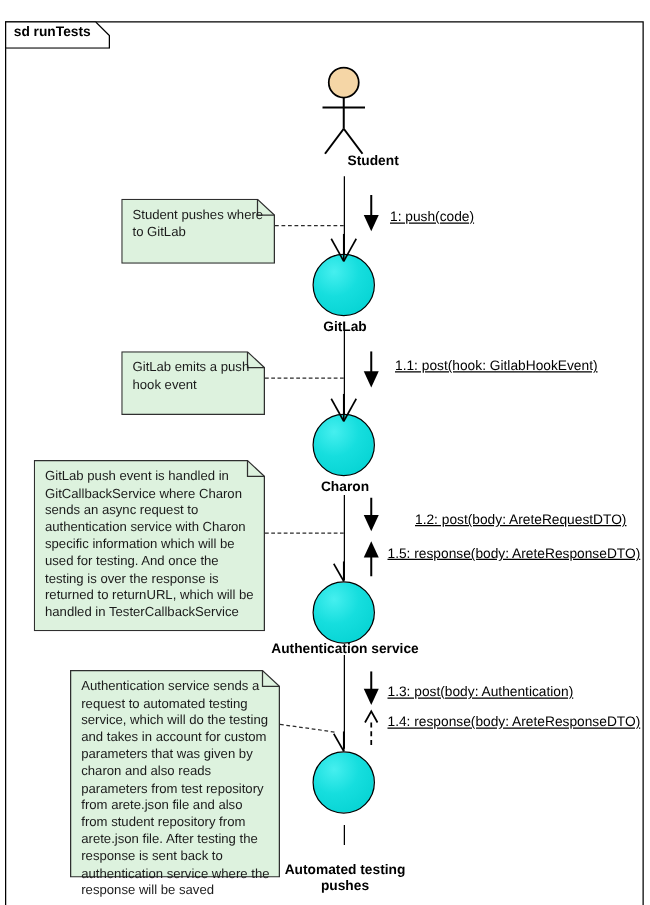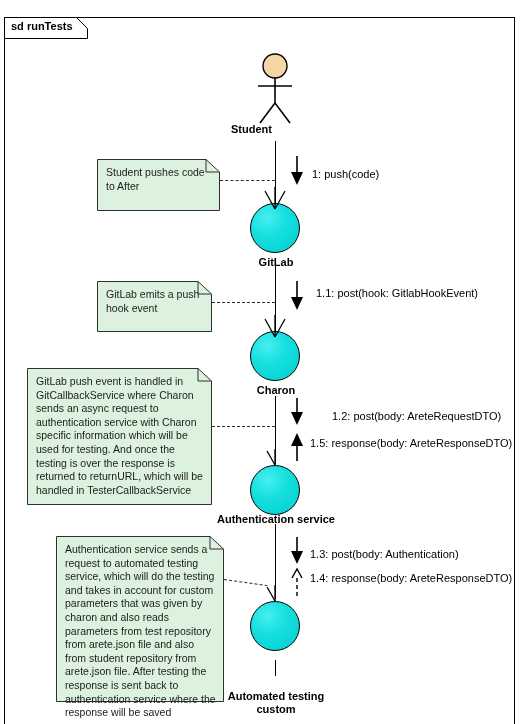--- a/index.html
+++ b/index.html
@@ -60,21 +60,21 @@
     top: 40px;
     width: 52px;
     height: 72px;
   }
   .actor svg { display: block; }
   .actor-label {
     position: absolute;
     left: 231px;
     top: 110px;
     width: 88px;
-    text-align: left;
+    text-align: right;
     font-size: 11px;
     font-weight: bold;
     color: #000000;
     white-space: nowrap;
   }
 
   
   .lifeline {
     position: absolute;
     left: 275px;
@@ -111,20 +111,21 @@
   .msg-arrow {
     position: absolute;
     width: 14px;
   }
   .msg-arrow svg { display: block; }
   .msg-label {
     position: absolute;
     font-size: 11px;
     color: #000000;
     white-space: nowrap;
+    text-decoration: underline;
   }
 
   
   .note {
     position: absolute;
     box-sizing: border-box;
   }
   .note .note-shape {
     position: absolute;
     left: 0; top: 0;
@@ -210,21 +211,21 @@
 
   <div class="node" style="left:250px; top:588px;">
     <div class="ball"></div>
     <svg width="52" height="52" viewBox="0 0 52 52" style="position:absolute;left:0;top:-16px;">
       <line x1="25" y1="0" x2="25" y2="16" stroke="#000000" stroke-width="1.3"></line>
       <line x1="25" y1="16" x2="17" y2="2" stroke="#000000" stroke-width="1.3"></line>
     </svg>
   </div>
   <div class="node-label" style="left:206px; top:636px; width:140px;margin-top:41px;">
     <div>Automated testing</div>
-    <div>custom</div>
+    <div>pushes</div>
   </div>
 
   <div class="msg-arrow" style="left:290px; top:143px; height:30px;">
     <svg width="14" height="30" viewBox="0 0 14 30">
       <line x1="7" y1="0" x2="7" y2="18" stroke="#000000" stroke-width="1.6"></line>
       <polygon points="7,29 1,16 13,16" fill="#000000"></polygon>
     </svg>
   </div>
   <div class="msg-label" style="left:312px; top:155px;">1: push(code)</div>
 
@@ -268,21 +269,21 @@
   </div>
   <div class="msg-label" style="left:310px; top:559px;">1.4: response(body: AreteResponseDTO)</div>
 
   <div class="note" style="left:97px; top:146px; width:123px; height:52px;">
     <div class="note-shape">
       <svg width="123" height="52" viewBox="0 0 123 52" preserveAspectRatio="none">
         <path d="M0.5,0.5 L109,0.5 L122.5,13 L122.5,51.5 L0.5,51.5 Z" fill="#ddf2de" stroke="#2f2f2f" stroke-width="1"></path>
         <path d="M109,0.5 L109,13 L122.5,13" fill="none" stroke="#2f2f2f" stroke-width="1"></path>
       </svg>
     </div>
-    <div class="note-text">Student pushes code to After</div>
+    <div class="note-text">Student pushes where to GitLab</div>
   </div>
   <div class="note-link" style="left:220px; top:167px; width:55px;"></div>
 
   <div class="note" style="left:97px; top:268px; width:115px; height:37px;">
     <div class="note-shape">
       <svg width="115" height="51" viewBox="0 0 115 51" preserveAspectRatio="none">
         <path d="M0.5,0.5 L101,0.5 L114.5,13 L114.5,50.5 L0.5,50.5 Z" fill="#ddf2de" stroke="#2f2f2f" stroke-width="1"></path>
         <path d="M101,0.5 L101,13 L114.5,13" fill="none" stroke="#2f2f2f" stroke-width="1"></path>
       </svg>
     </div>

